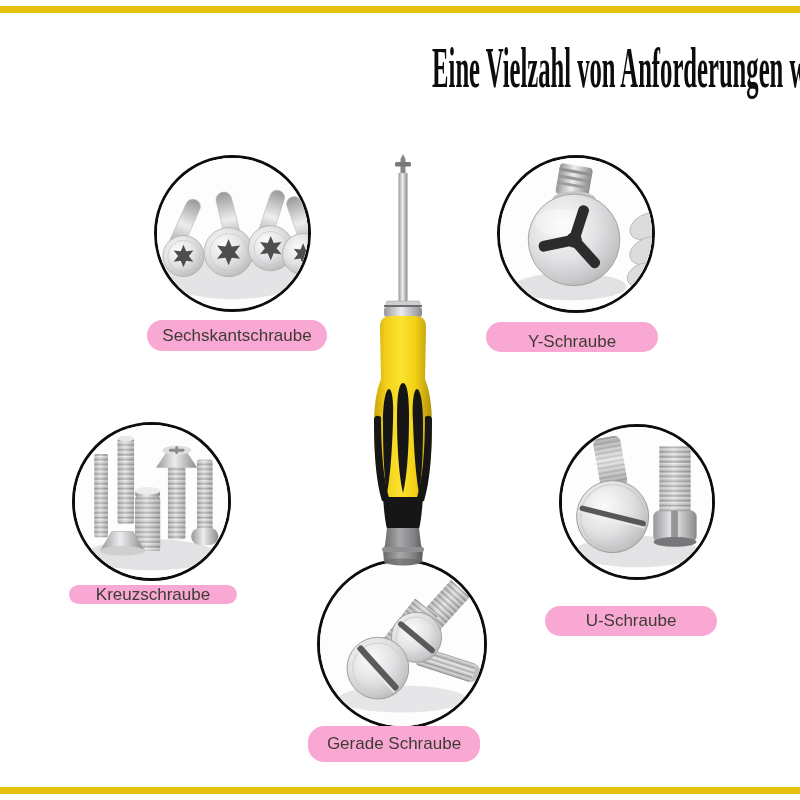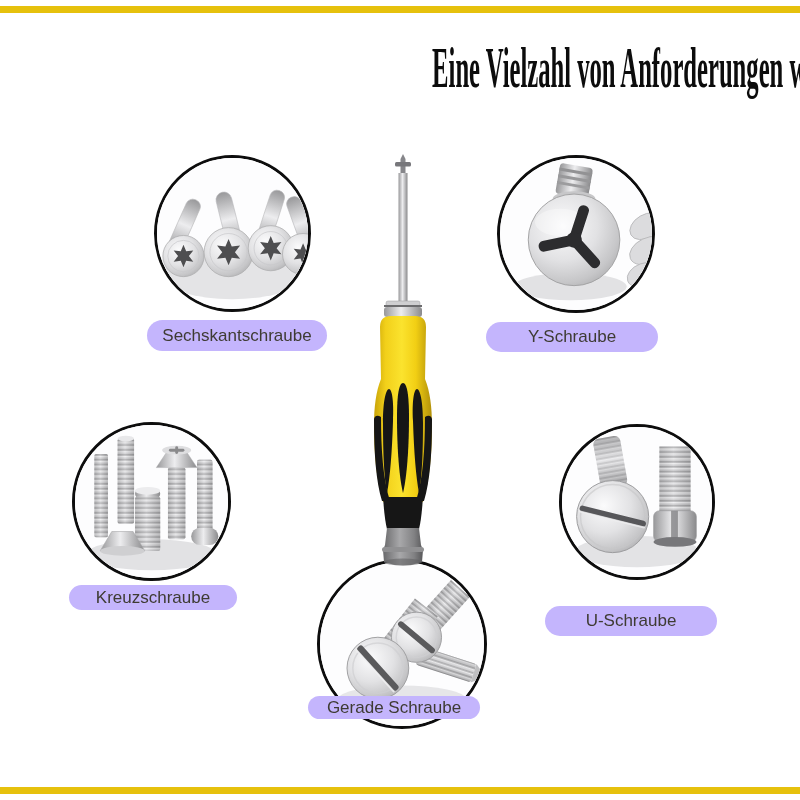--- a/index.html
+++ b/index.html
@@ -13,28 +13,28 @@
          color:#0c0c0c;white-space:nowrap;}
   .title-inner{display:inline-block;transform:scaleX(0.44);transform-origin:50% 0;}
   .circle{position:absolute;box-sizing:border-box;border:3px solid #0d0d0d;border-radius:50%;
           overflow:hidden;background:#fdfdfe;}
   .circle svg{display:block;width:100%;height:100%;}
   #c-tl{left:154px;top:155px;width:157px;height:157px;}
   #c-tr{left:497px;top:155px;width:158px;height:158px;}
   #c-ml{left:72px;top:422px;width:159px;height:159px;}
   #c-mr{left:559px;top:424px;width:156px;height:156px;}
   #c-bc{left:317px;top:559px;width:170px;height:170px;}
-  .pill{position:absolute;box-sizing:border-box;background:#c4b5fd;border-radius:16px;
+  .pill{position:absolute;box-sizing:border-box;background:#f9a8d4;border-radius:16px;
         display:flex;align-items:center;justify-content:center;
         font-size:17px;color:#3E3B33;white-space:nowrap;}
   #p-tl{left:147px;top:320px;width:180px;height:31px;}
-  #p-tr{left:486px;top:322px;width:172px;height:30px;}
-  #p-ml{left:69px;top:585px;width:168px;height:25px;position:absolute;}
+  #p-tr{left:486px;top:322px;width:172px;height:30px;align-items:flex-end;}
+  #p-ml{left:69px;top:585px;width:168px;height:19px;position:absolute;}
   #p-mr{left:545px;top:606px;width:172px;height:30px;}
-  #p-bc{left:308px;top:696px;width:172px;height:23px;}
+  #p-bc{left:308px;top:726px;width:172px;height:36px;}
   .overlap-wrap{position:relative;width:100%;height:100%;}
   .overlap-wrap span{position:absolute;left:0;right:0;top:50%;transform:translateY(-50%);
         text-align:center;}
   .overlap-wrap .shift{transform:translateY(-50%) translateX(-2px);}
   .screwdriver{position:absolute;left:360px;top:149px;width:90px;height:430px;}
   .defs-holder{position:absolute;width:0;height:0;}
 </style>
 </head>
 <body>
 

